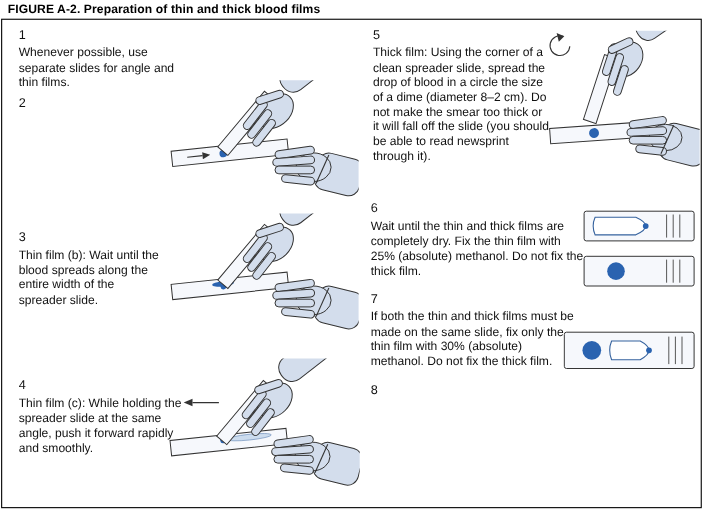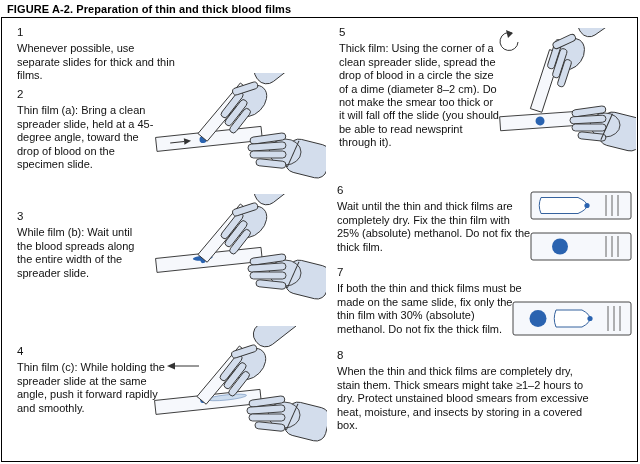--- a/index.html
+++ b/index.html
@@ -23,31 +23,30 @@
 </head>
 <body>
 
 <div class="page">
   <div class="figure-title">FIGURE A-2. Preparation of thin and thick blood films</div>
 
   <div class="figure-box">
 
     <div class="step" style="left:15px; top:8px; width:162px;">
       <div class="step-num">1</div>
-      <div class="step-text">Whenever possible, use separate slides for thick and thin films.</div>
+      <div class="step-text">Whenever possible, use separate slides for angle and thin films.</div>
     </div>
 
     <div class="step" style="left:15px; top:70px; width:146px;">
       <div class="step-num">2</div>
-      <div class="step-text">Thin film (a): Bring a clean spreader slide, held at a 45-degree angle, toward the drop of blood on the specimen slide.</div>
     </div>
 
     <div class="step" style="left:15px; top:192px; width:132px;">
       <div class="step-num">3</div>
-      <div class="step-text">While film (b): Wait until the blood spreads along the entire width of the spreader slide.</div>
+      <div class="step-text">Thin film (b): Wait until the blood spreads along the entire width of the spreader slide.</div>
     </div>
 
     <div class="step" style="left:15px; top:327px; width:148px;">
       <div class="step-num">4</div>
       <div class="step-text">Thin film (c): While holding the spreader slide at the same angle, push it forward rapidly and smoothly.</div>
     </div>
 
     <div class="step" style="left:337px; top:8px; width:162px;">
       <div class="step-num">5</div>
       <div class="step-text">Thick film: Using the corner of a clean spreader slide, spread the drop of blood in a circle the size of a dime (diameter 8–2 cm). Do not make the smear too thick or it will fall off the slide (you should be able to read newsprint through it).</div>
@@ -58,21 +57,20 @@
       <div class="step-text">Wait until the thin and thick films are completely dry. Fix the thin film with 25% (absolute) methanol. Do not fix the thick film.</div>
     </div>
 
     <div class="step" style="left:335px; top:248px; width:186px;">
       <div class="step-num">7</div>
       <div class="step-text">If both the thin and thick films must be made on the same slide, fix only the thin film with 30% (absolute) methanol. Do not fix the thick film.</div>
     </div>
 
     <div class="step" style="left:335px; top:331px; width:262px;">
       <div class="step-num">8</div>
-      <div class="step-text">When the thin and thick films are completely dry, stain them.  Thick smears might take ≥1–2 hours to dry.  Protect unstained blood smears from excessive heat, moisture, and insects by storing in a covered box.</div>
     </div>
 
     <svg class="illus" style="left:146px; top:55px;" width="178" height="112" viewBox="0 0 178 112">
       <g transform="rotate(-6 60 66)">
         <rect class="slide-rect" x="8" y="59" width="106" height="14"></rect>
         <line class="ln" x1="22" y1="66" x2="36" y2="66"></line>
         <polygon class="arrowhead" points="36,62.8 43,66 36,69.2"></polygon>
         <circle class="blood" cx="55" cy="66" r="3.5"></circle>
       </g>
       <g transform="translate(0,-6) rotate(-50 70 52)">

